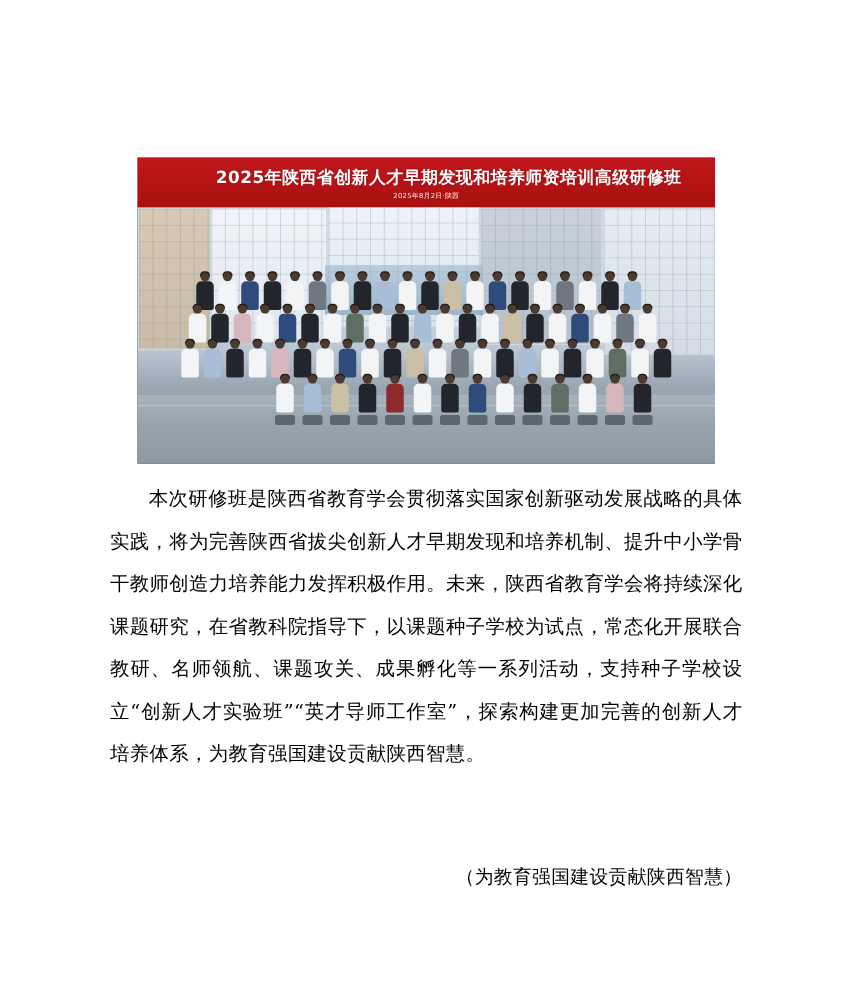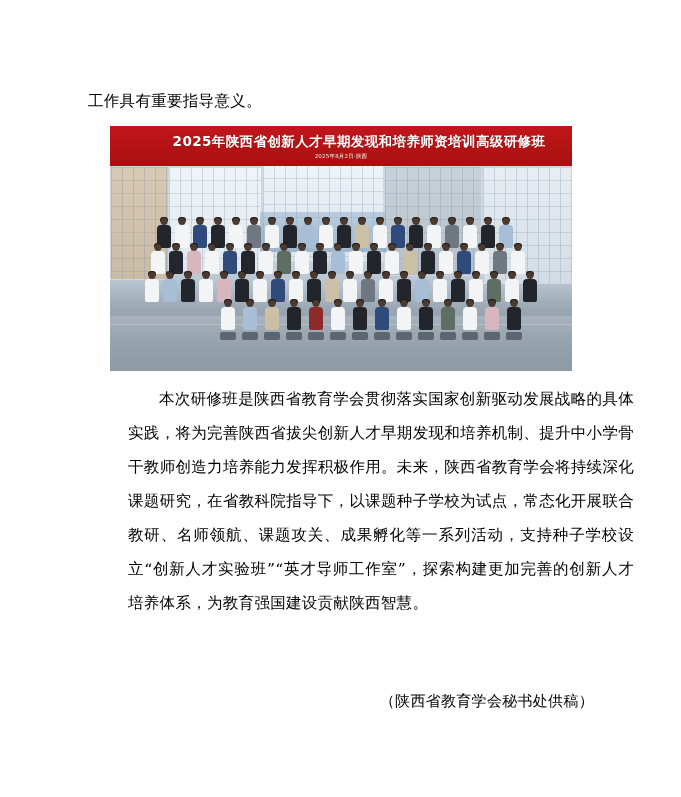--- a/index.html
+++ b/index.html
@@ -37,21 +37,20 @@
     font-size: 15.5px;
     line-height: 34px;
     letter-spacing: 0.3px;
   }
   .body-para {
     position: absolute;
     top: 382px;
     left: 88px;
     width: 506px;
     text-indent: 2em;
-    margin-left: 40px;
   }
   .credit {
     position: absolute;
     top: 686px;
     left: 88px;
     width: 506px;
     font-size: 15px;
     line-height: 30px;
     text-align: right;
     letter-spacing: 0.3px;
@@ -201,21 +200,20 @@
   }
 
   
   [data-interactable] { }
 </style>
 </head>
 <body>
 
 <div class="page" data-interactable="false">
 
-  <div class="lead-line para" data-interactable="false">工作具有重要指导意义。</div>
 
   <figure class="photo-wrap" data-interactable="false" style="margin:0">
     <div class="banner" data-interactable="false">
       <div class="banner-title" data-interactable="false">2025年陕西省创新人才早期发现和培养师资培训高级研修班</div>
       <div class="banner-sub" data-interactable="false">2025年8月2日·陕西</div>
     </div>
 
     <div class="scene" data-interactable="false">
       <div class="bldg left" data-interactable="false">
           <div class="win-grid" data-interactable="false"></div>
@@ -643,14 +641,14 @@
             <div class="hair"></div>
             <div class="head"></div>
             <div class="body"></div>
           </div>
       </div>
     </div>
   </figure>
 
   <div class="body-para para" data-interactable="false">本次研修班是陕西省教育学会贯彻落实国家创新驱动发展战略的具体实践，将为完善陕西省拔尖创新人才早期发现和培养机制、提升中小学骨干教师创造力培养能力发挥积极作用。未来，陕西省教育学会将持续深化课题研究，在省教科院指导下，以课题种子学校为试点，常态化开展联合教研、名师领航、课题攻关、成果孵化等一系列活动，支持种子学校设立“创新人才实验班”“英才导师工作室”，探索构建更加完善的创新人才培养体系，为教育强国建设贡献陕西智慧。</div>
 
-  <div class="credit" data-interactable="false">（陕西省教育学会秘书处供稿）</div>
+  <div class="credit" data-interactable="false">（为教育强国建设贡献陕西智慧）</div>
 </div>
 
 </body></html>

